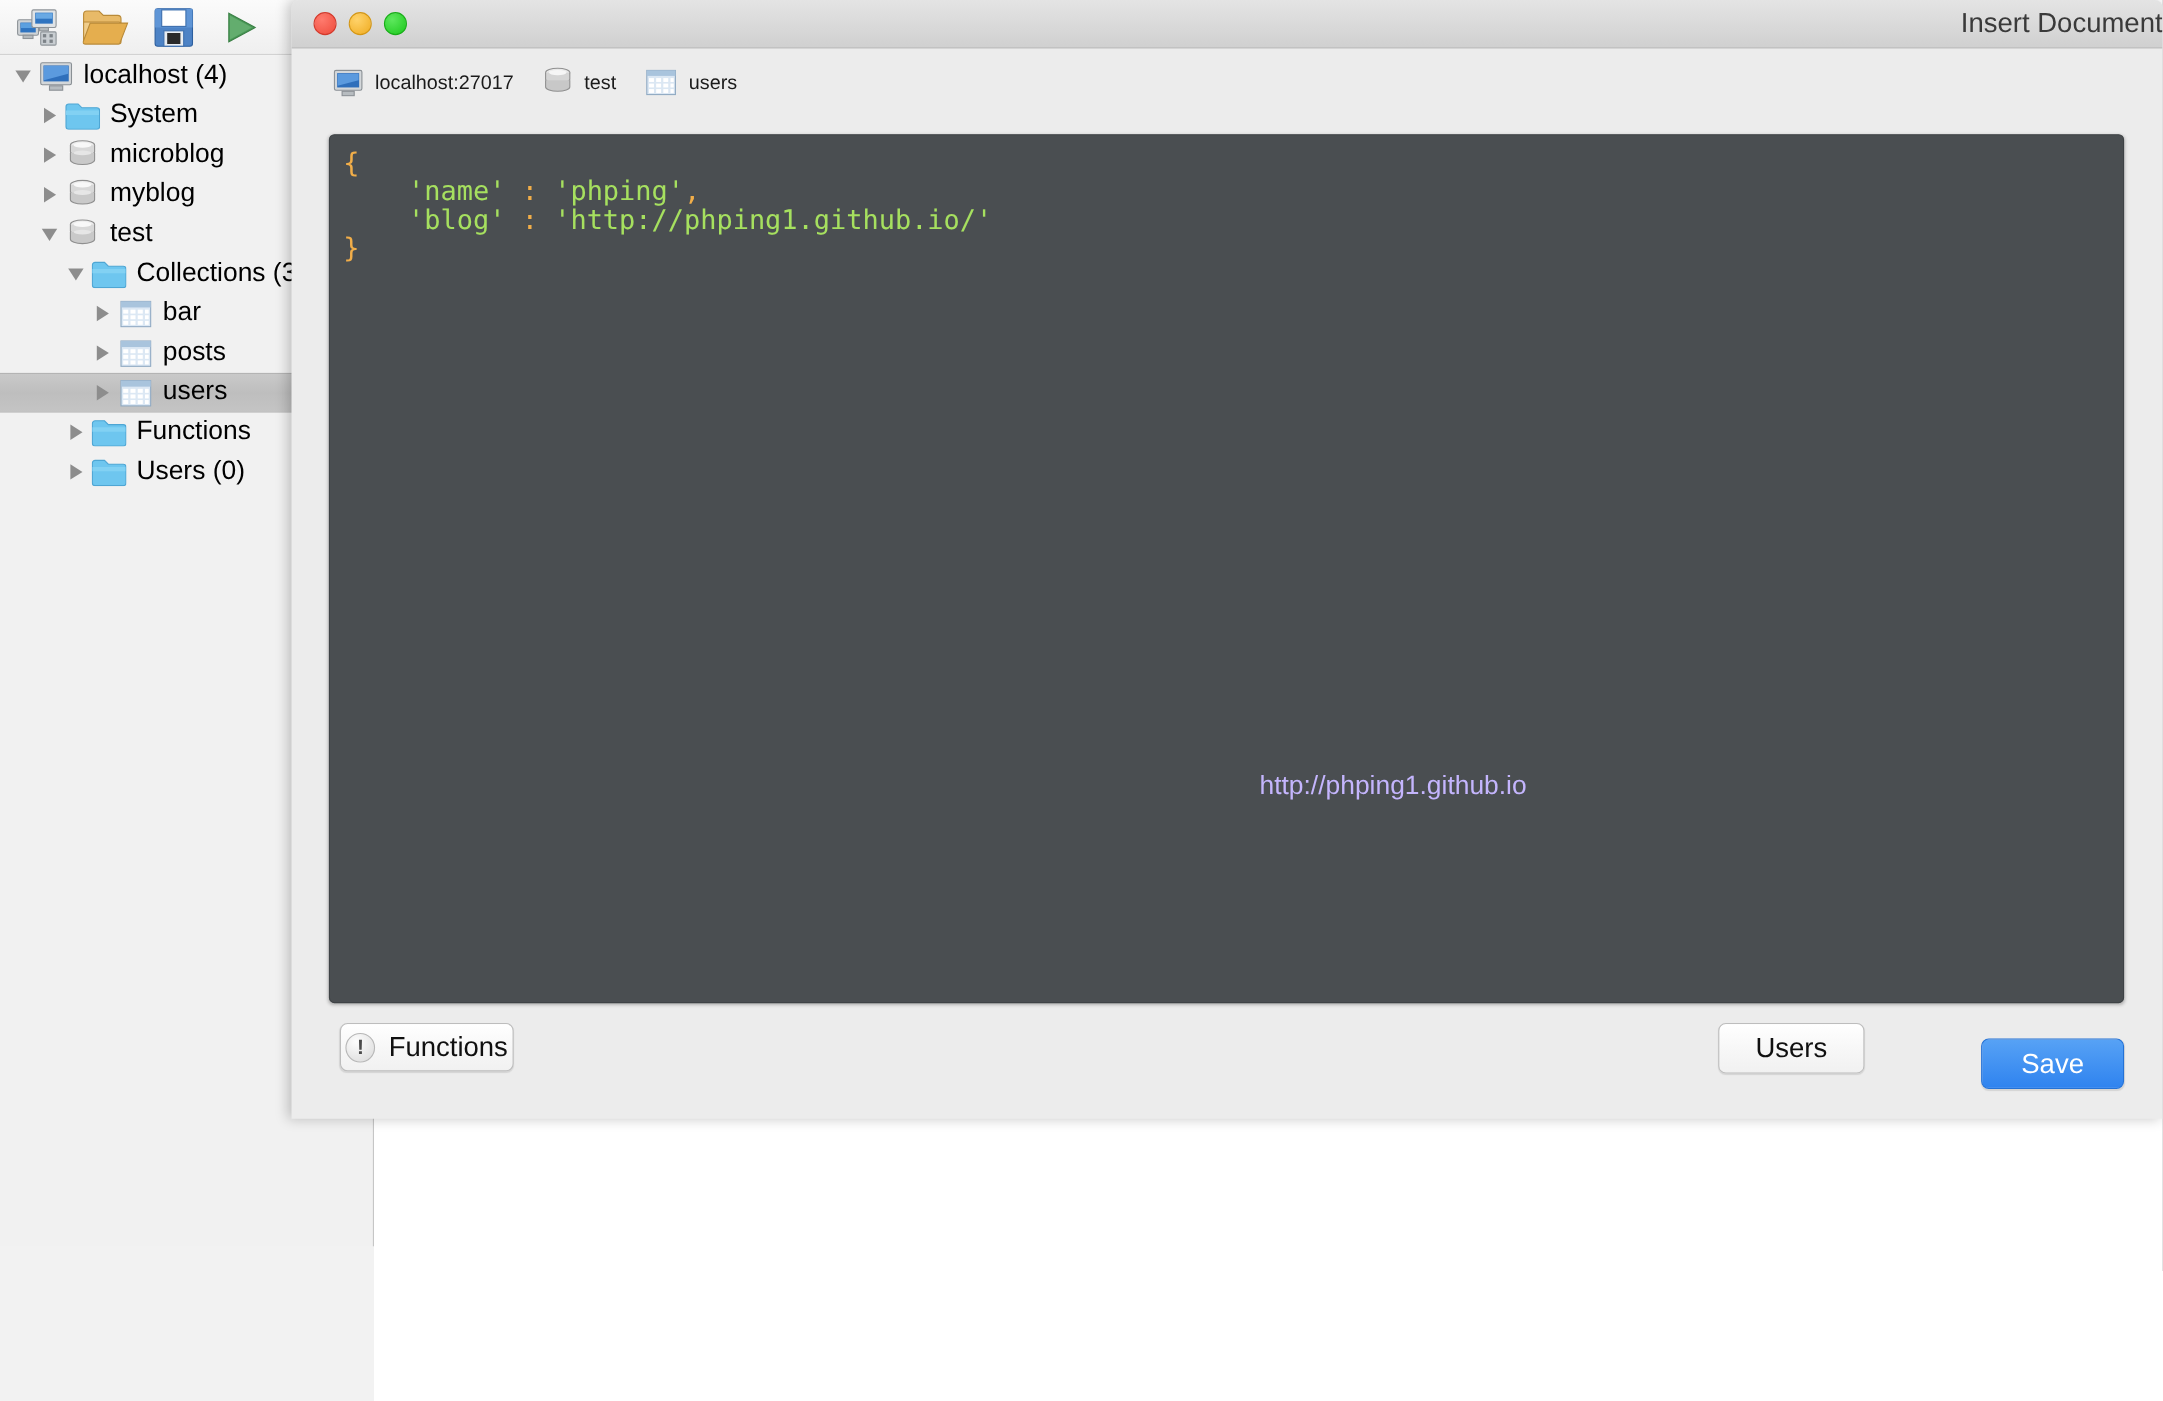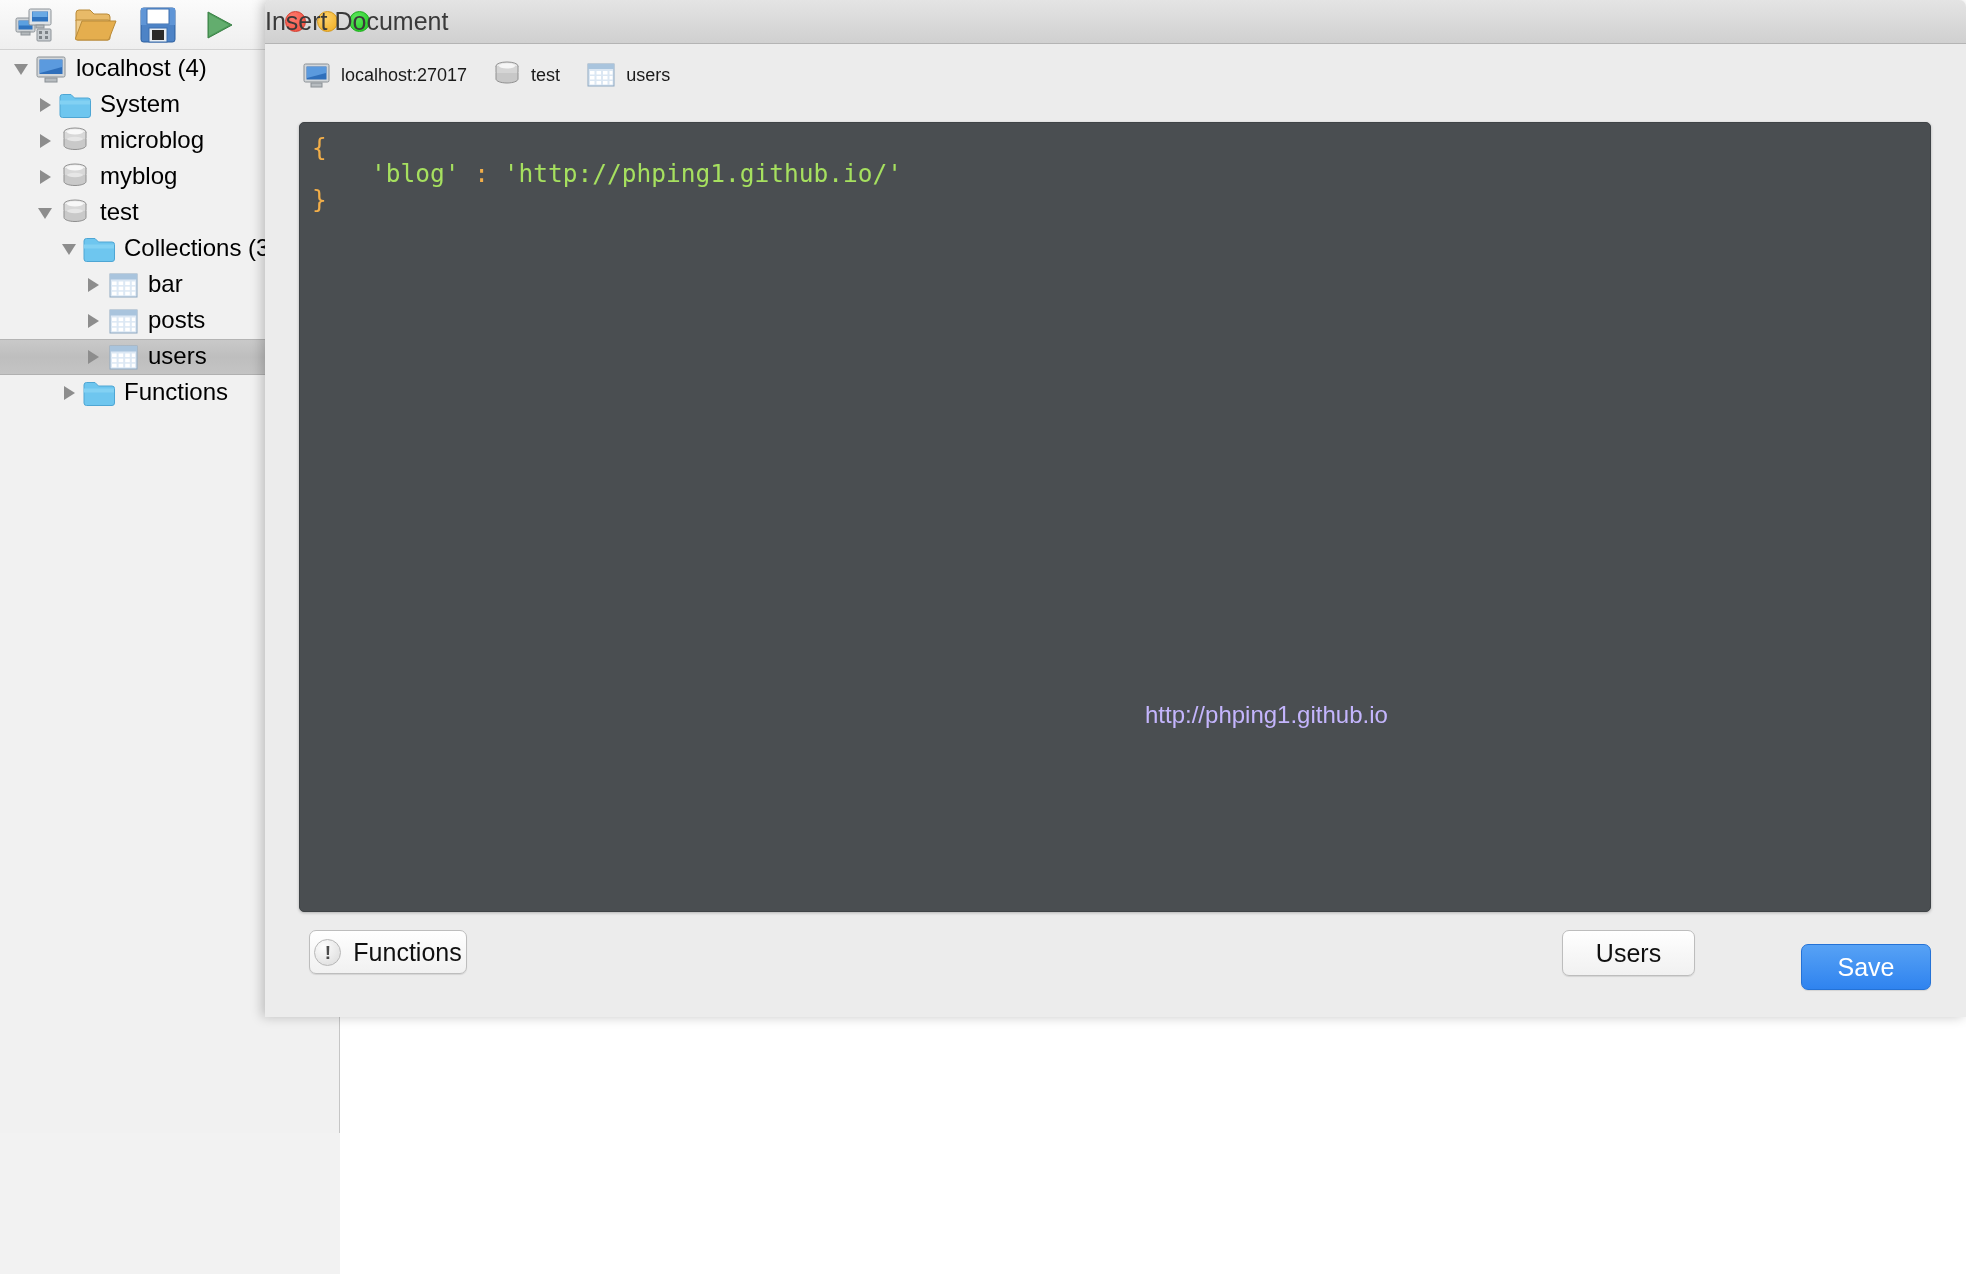--- a/index.html
+++ b/index.html
@@ -74,21 +74,21 @@
     background: linear-gradient(to bottom, #e4e4e4 0%, #d0d0d0 100%);
     border-bottom: 1px solid #b4b4b4;
     display: flex; align-items: center;
   }
   #traffic { display: flex; gap: 11px; margin-left: 20px; }
   .tl { width: 21px; height: 21px; border-radius: 50%; }
   .tl.red { background: radial-gradient(circle at 35% 30%, #ff7b6e, #ee4b3c); border: 1px solid #d33a2c; }
   .tl.yellow { background: radial-gradient(circle at 35% 30%, #ffd36b, #efab20); border: 1px solid #d49716; }
   .tl.green { background: radial-gradient(circle at 35% 30%, #5ee85e, #1cc81c); border: 1px solid #19ad19; }
   #dlg-title {
-    position: absolute; left: 0; right: 0; text-align: left;
+    position: absolute; left: 0; right: 0; text-align: right;
     font-size: 25px; color: #3a3a3a;
   }
   #dlg-body { position: relative; height: 973px; }
 
   #breadcrumb {
     display: flex; align-items: center; height: 62px;
     padding-left: 38px; gap: 13px;
   }
   .crumb { display: flex; align-items: center; gap: 11px; margin-right: 14px; }
   .crumb-label { font-size: 18px; color: #1a1a1a; }
@@ -378,20 +378,32 @@
             <i></i>
           </span>
           <span class="node-icon">
             <svg width="32" height="26" viewBox="0 0 32 26">
               <path d="M1 5 a2.5 2.5 0 0 1 2.5-2.5 h8.5 l3.5 3.5 h13.5 a2.5 2.5 0 0 1 2.5 2.5 v14.5 a2.5 2.5 0 0 1-2.5 2.5 H3.5 A2.5 2.5 0 0 1 1 23 Z" fill="#6ec6ef" stroke="#4ea6d4"></path>
               <path d="M1 8.5 h30 v4 H1 Z" fill="#82d1f3"></path>
             </svg>
           </span>
           <span class="node-label">Functions</span>
         </div>
+        <div class="tree-row" style="padding-left: 56px;">
+          <span class="twisty closed">
+            <i></i>
+          </span>
+          <span class="node-icon">
+            <svg width="32" height="26" viewBox="0 0 32 26">
+              <path d="M1 5 a2.5 2.5 0 0 1 2.5-2.5 h8.5 l3.5 3.5 h13.5 a2.5 2.5 0 0 1 2.5 2.5 v14.5 a2.5 2.5 0 0 1-2.5 2.5 H3.5 A2.5 2.5 0 0 1 1 23 Z" fill="#6ec6ef" stroke="#4ea6d4"></path>
+              <path d="M1 8.5 h30 v4 H1 Z" fill="#82d1f3"></path>
+            </svg>
+          </span>
+          <span class="node-label">Users (0)</span>
+        </div>
       </div>
   </div>
 
   <div id="dialog">
 
     <div id="titlebar">
       <div id="traffic">
         <div class="tl red"></div>
         <div class="tl yellow"></div>
         <div class="tl green"></div>
@@ -443,21 +455,21 @@
                 <rect x="16" y="18" width="4.5" height="3.5"></rect>
                   <rect x="22.5" y="18" width="3" height="3.5"></rect>
               </g>
             </svg>
           </span>
           <span class="crumb-label">users</span>
         </div>
       </div>
 
       <div id="editor">
-        <div id="code"><div><span class="punc">{</span></div><div><span>    </span><span class="str">'blog'</span><span class="punc"> : </span><span class="str">'http://phping1.github.io/'</span></div><div><span class="punc">}</span></div></div>
+        <div id="code"><div><span class="punc">{</span></div><div><span>    </span><span class="str">'name'</span><span class="punc"> : </span><span class="str">'phping'</span><span class="punc">,</span></div><div><span>    </span><span class="str">'blog'</span><span class="punc"> : </span><span class="str">'http://phping1.github.io/'</span></div><div><span class="punc">}</span></div></div>
         <div id="watermark">http://phping1.github.io</div>
       </div>
 
       <div id="footer">
         <div id="validate-button" class="btn">
           <span class="warn-icon">!</span>
           <span>Functions</span>
         </div>
         <div id="cancel-button" class="btn">
           <span>Users</span>

